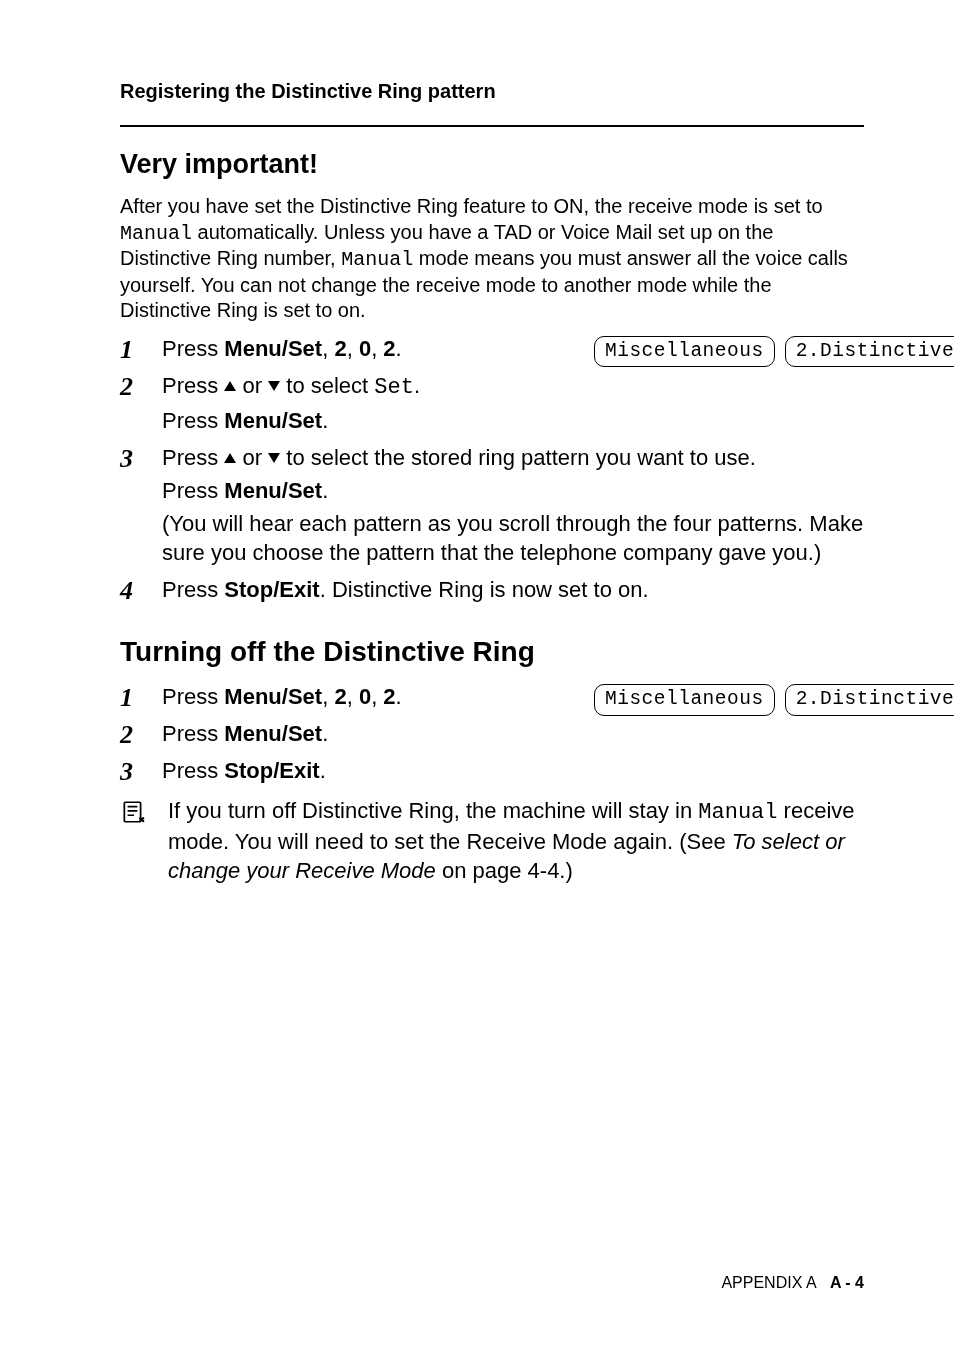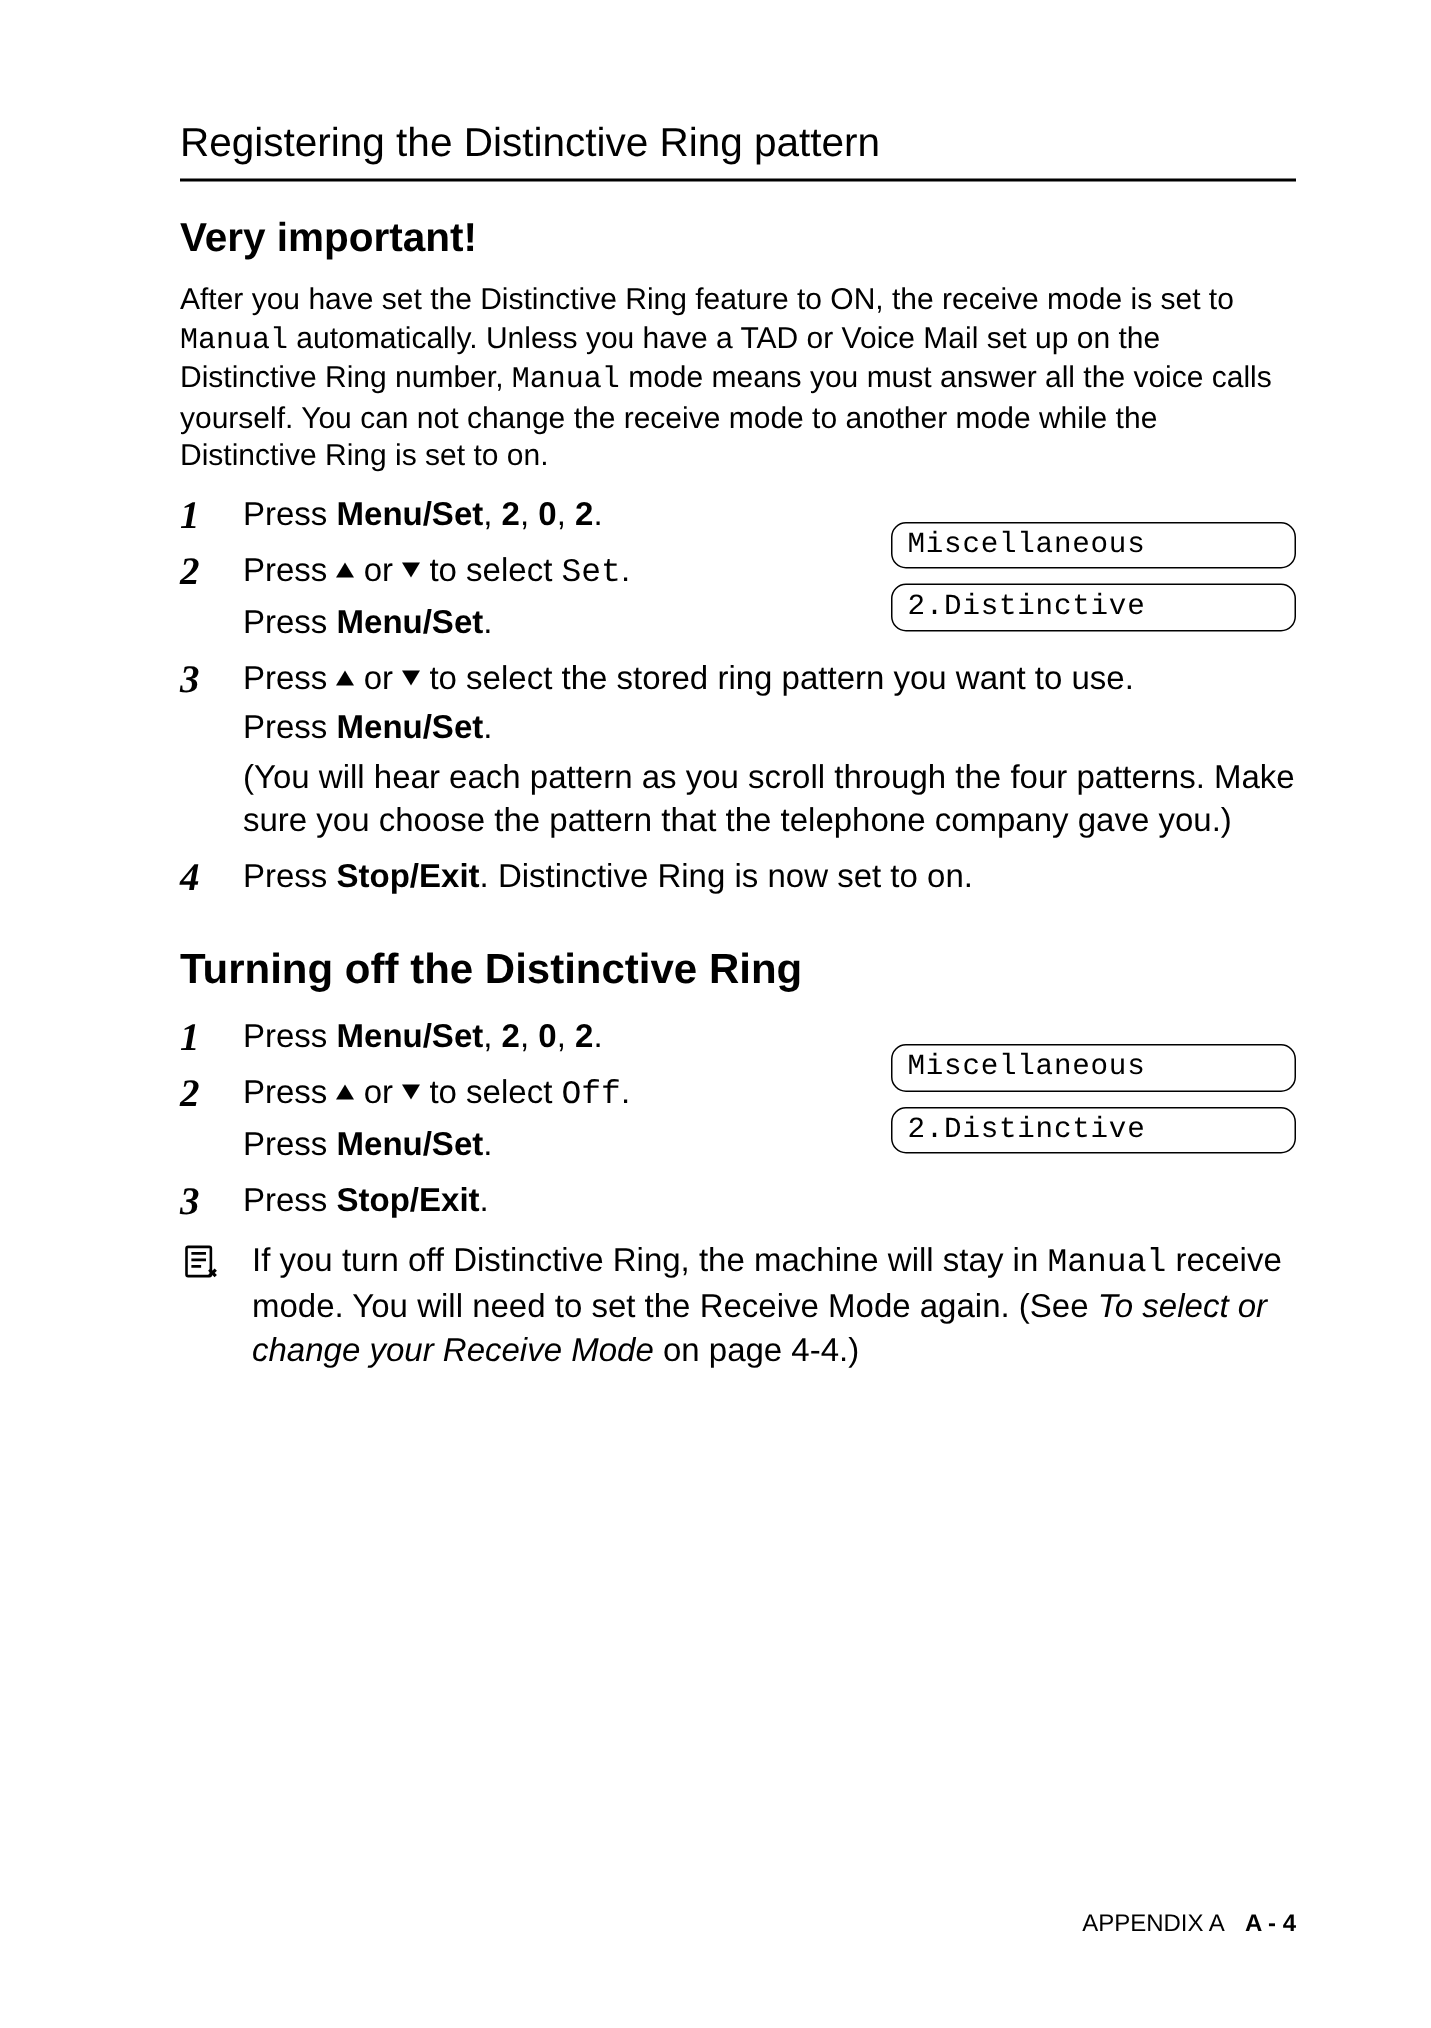--- a/index.html
+++ b/index.html
@@ -6,23 +6,23 @@
   body {
     font-family: Arial, Helvetica, sans-serif;
     width: 954px;
     height: 1352px;
     background: #fff;
     color: #000;
     position: relative;
     padding: 80px 90px 60px 120px;
   }
   .h2 {
-    font-size: 27px;
-    font-weight: normal;
-    margin-bottom: 8px;
+    font-size: 20px;
+    font-weight: bold;
+    margin-bottom: 22px;
   }
   .rule {
     border: none;
     border-top: 2px solid #000;
     margin-bottom: 22px;
   }
   .h3 {
     font-size: 27px;
     font-weight: bold;
     margin-bottom: 14px;
@@ -54,23 +54,22 @@
   .row {
     display: flex;
     align-items: flex-start;
     gap: 20px;
   }
   .row .left { flex: 1; }
   .lcd-stack {
     width: 270px;
     flex-shrink: 0;
     display: flex;
-    flex-direction: column;
     gap: 10px;
-    margin-top: 20px;
+    margin-top: 2px;
   }
   .lcd {
     border: 1.5px solid #000;
     border-radius: 10px;
     padding: 2px 10px 3px 10px;
     font-family: "Courier New", Courier, monospace;
     font-size: 19.5px;
     letter-spacing: 0.5px;
     line-height: 1.25;
   }
@@ -201,23 +200,20 @@
           <div class="line">
             <span>Press </span><span class="bold">Menu/Set</span><span>, </span><span class="bold">2</span><span>, </span><span class="bold">0</span><span>, </span><span class="bold">2</span><span>.</span>
           </div>
         </div>
       </li>
 
       <li class="step">
         <div class="stepnum">2</div>
         <div class="stepbody">
           <div class="line">
-            <span>Press </span><span class="triangle-up"></span><span> or </span><span class="triangle-down"></span><span> to select </span><span class="mono">Off</span><span>.</span>
-          </div>
-          <div class="line">
             <span>Press </span><span class="bold">Menu/Set</span><span>.</span>
           </div>
         </div>
       </li>
 
     </ol>
   </div>
   <div class="lcd-stack">
     <div class="lcd">Miscellaneous</div>
     <div class="lcd">2.Distinctive</div>

